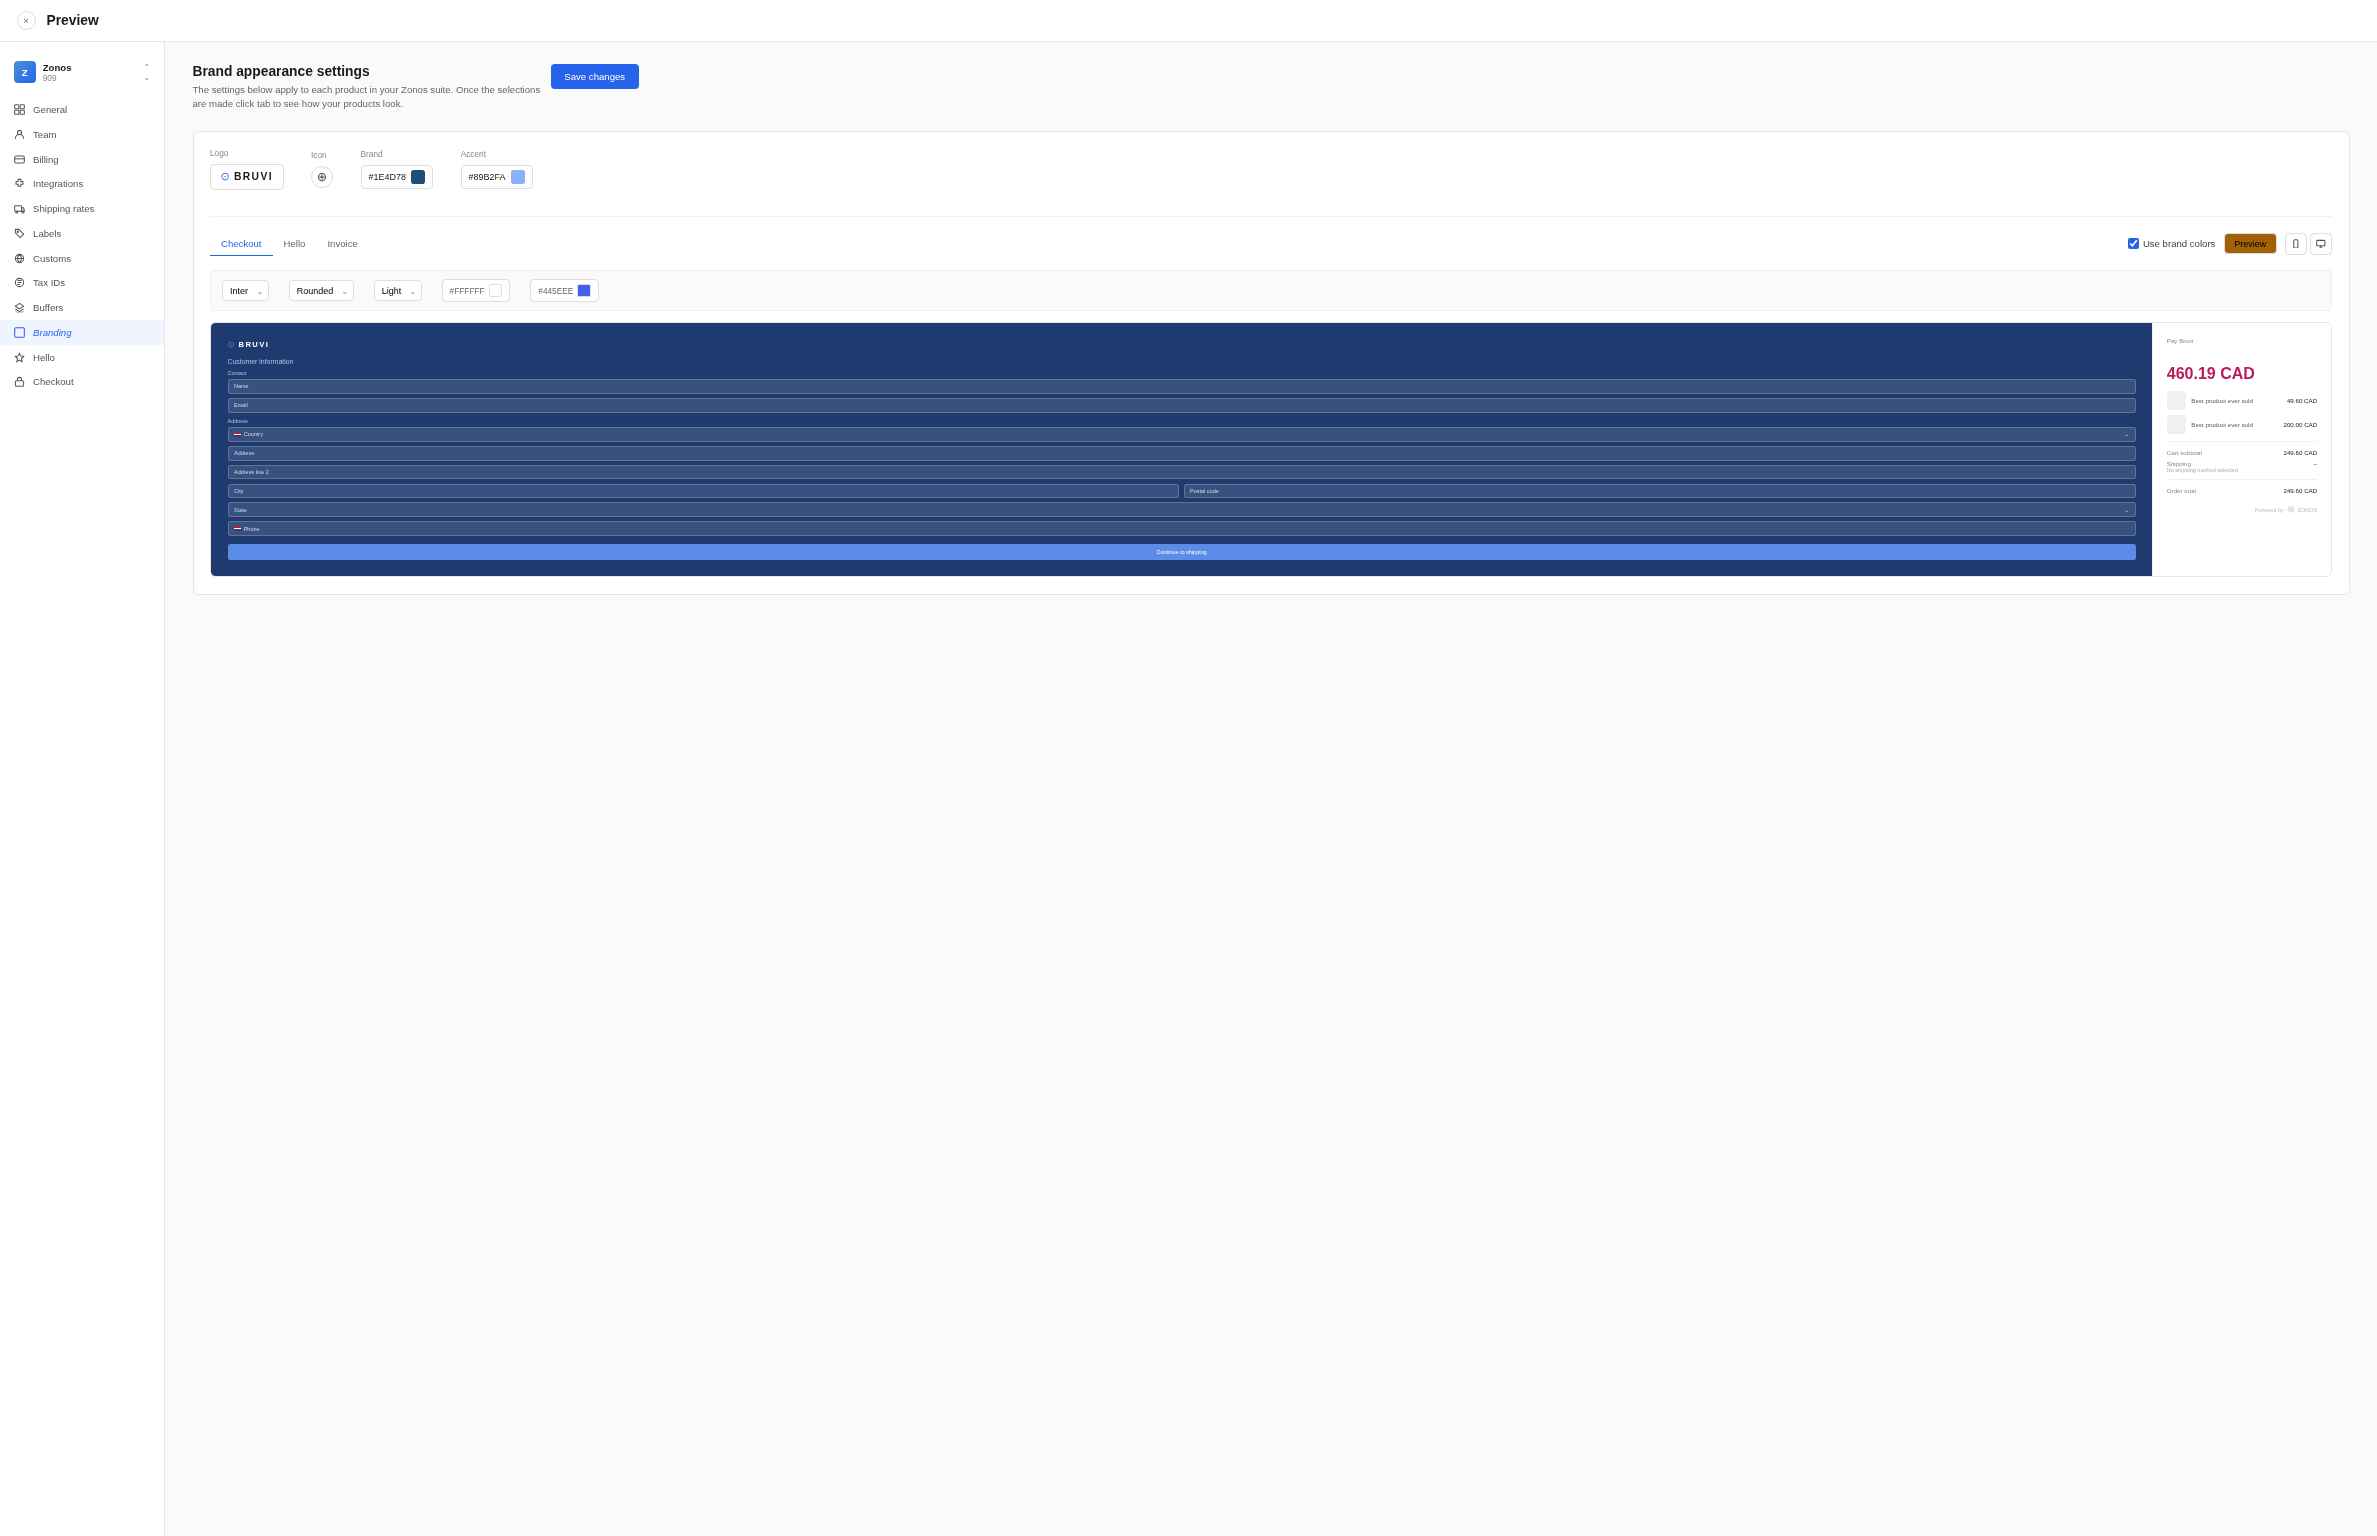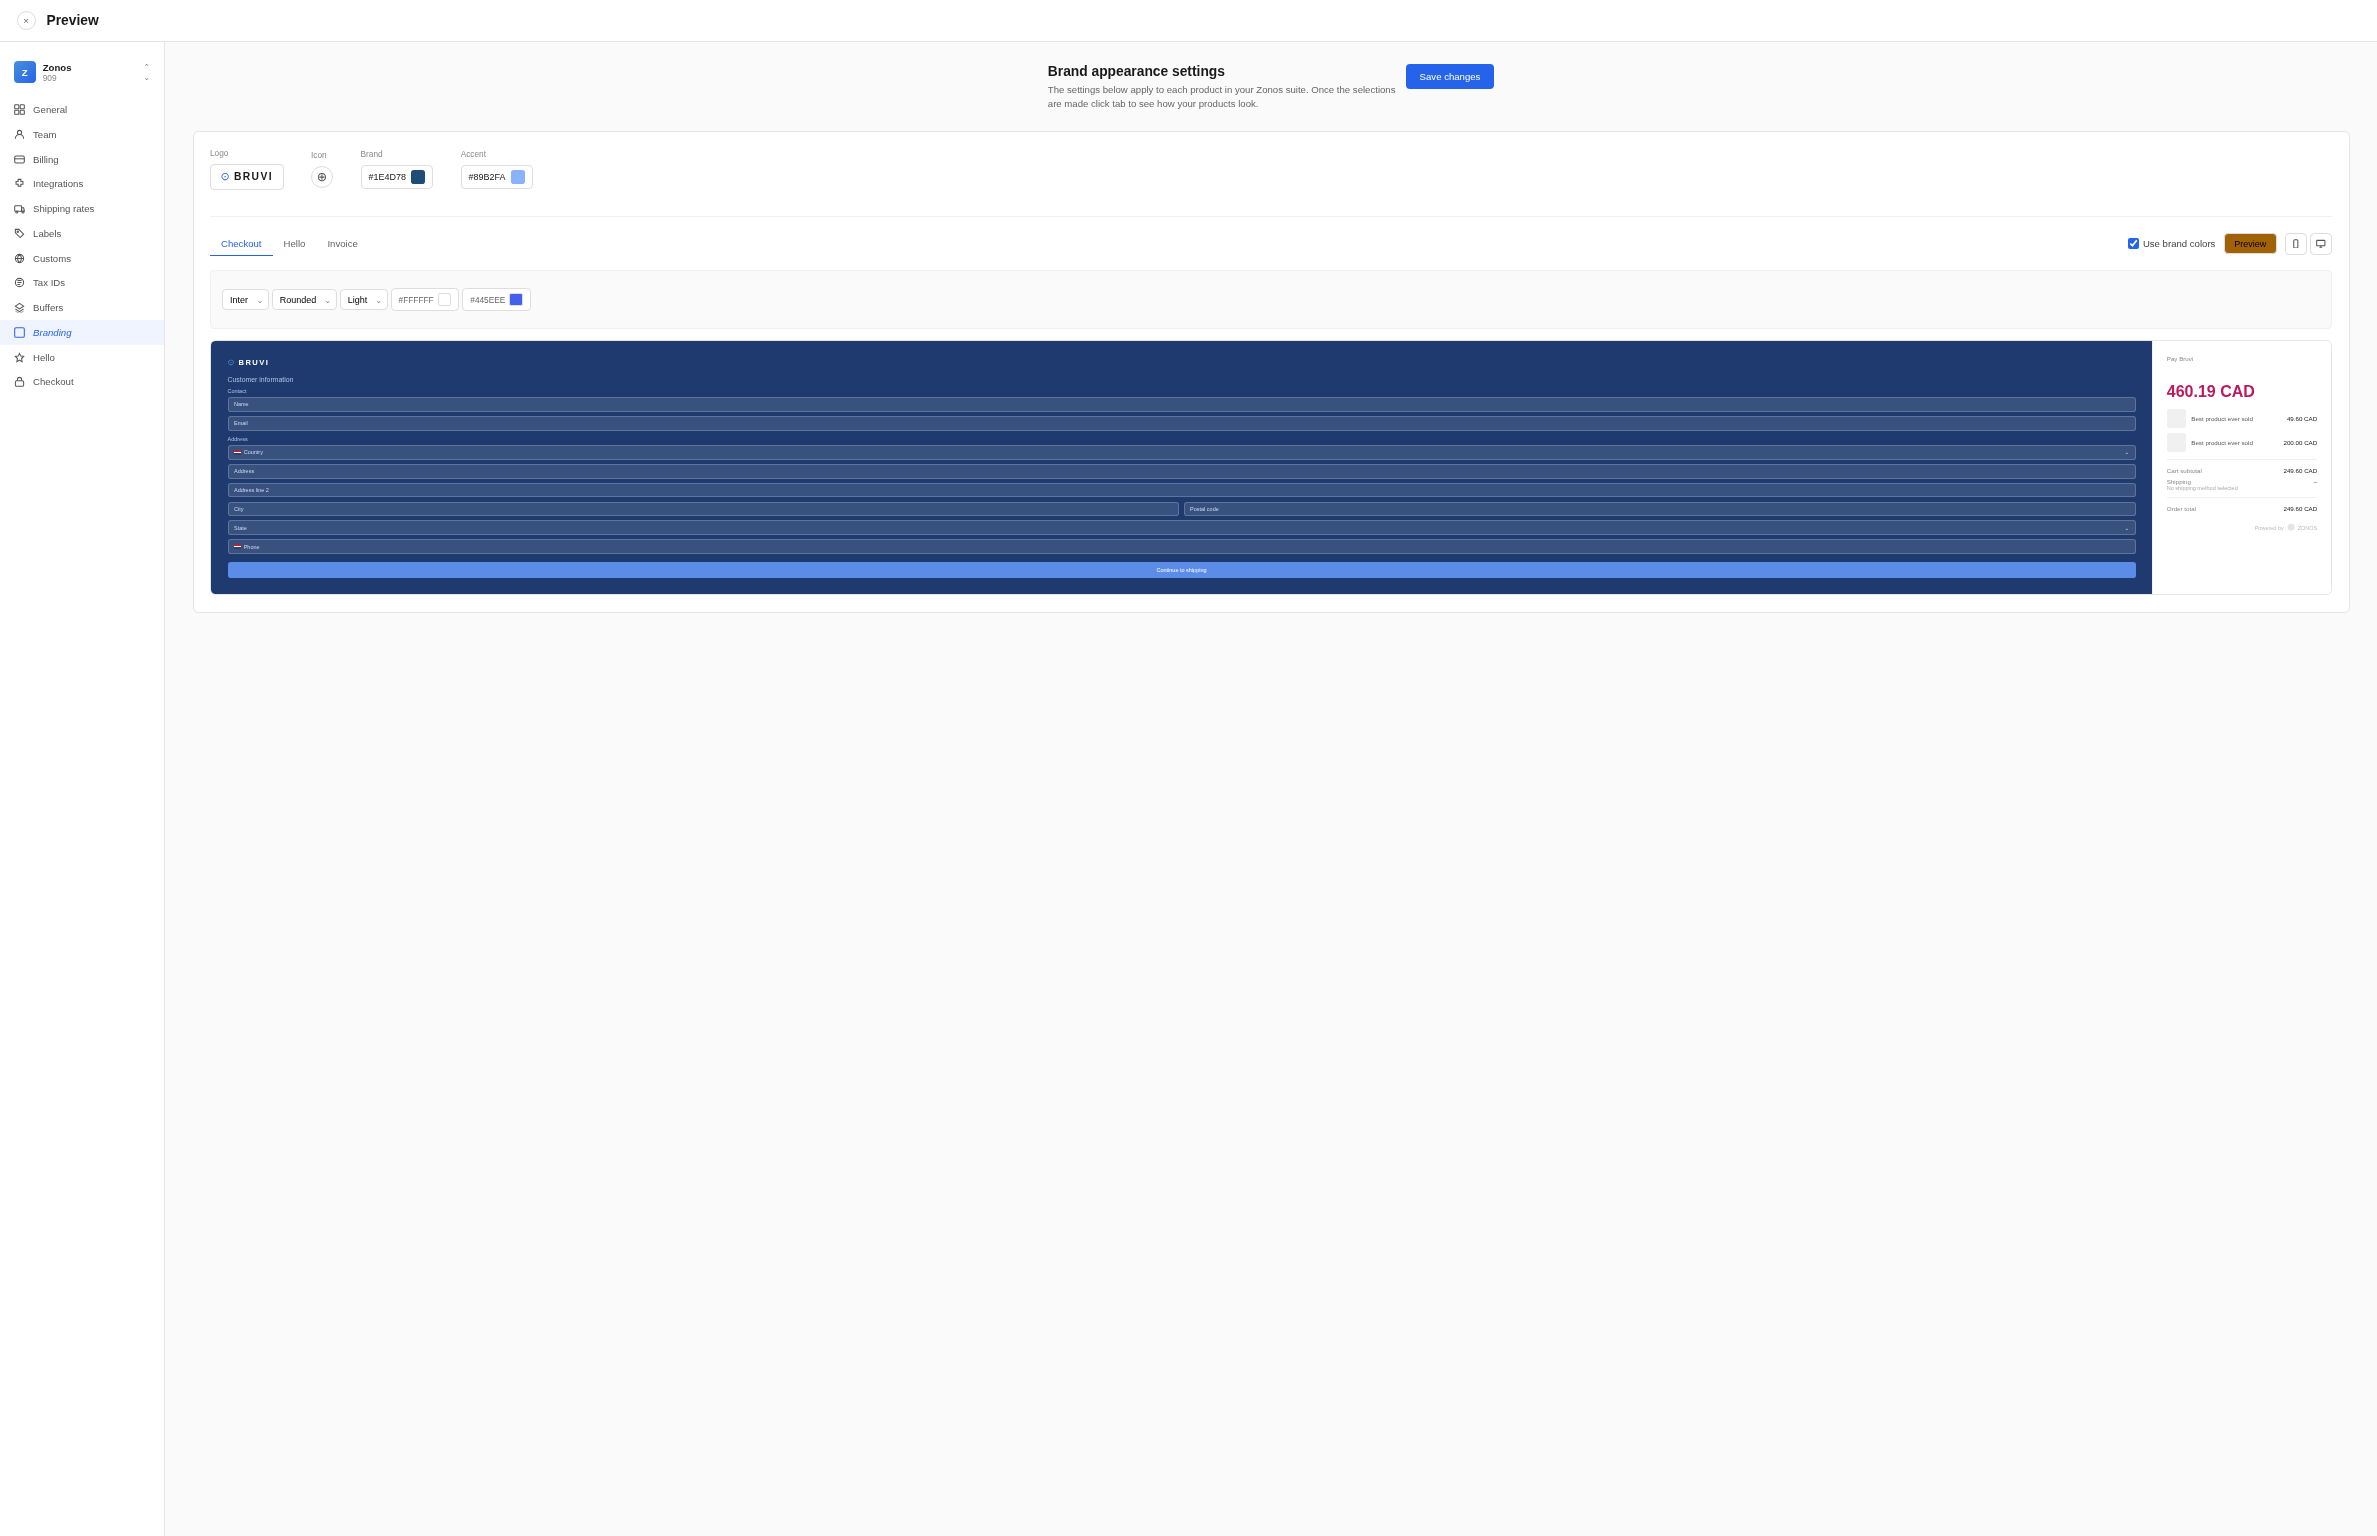--- a/index.html
+++ b/index.html
@@ -25,21 +25,21 @@
     .chevron-btn { color: #888; cursor: pointer; font-size: 8.3px; }
 
     .nav-item { display: flex; align-items: center; padding: 6.2px 13.8px; cursor: pointer; color: #555; font-size: 9.6px; border-radius: 0; transition: background 0.15s; }
     .nav-item.active { background: #f0f4ff; color: #2563eb; font-weight: 500; font-style: italic; }
     .nav-icon { width: 12.4px; height: 12.4px; margin-right: 6.9px; display: flex; align-items: center; justify-content: center; flex-shrink: 0; }
 
     
     .content { flex: 1; padding: 22px 27.5px; background: #fafafa; }
 
     
-    .page-header { display: flex; align-items: flex-start; justify-content: center; margin-bottom: 19px; }
+    .page-header { display: flex; align-items: flex-start; justify-content: flex-start; margin-bottom: 19px; }
     .page-title { font-size: 13.8px; font-weight: 600; margin-bottom: 4.1px; }
     .page-desc { color: #666; font-size: 9.6px; line-height: 1.5; max-width: 358px; }
     .save-btn { background: #2563eb; color: #fff; border: none; padding: 6.9px 13.8px; border-radius: 4.1px; cursor: pointer; font-size: 9.6px; font-weight: 500; white-space: nowrap; }
 
     
     .brand-card { background: #fff; border: 0.7px solid #e5e5e5; border-radius: 5.5px; padding: 16.5px; }
 
     
     .color-section { display: flex; align-items: center; gap: 27.5px; margin-bottom: 13.8px; padding-bottom: 26px; border-bottom: 0.7px solid #f0f0f0; }
     .color-group { }
@@ -57,21 +57,21 @@
     .tab { padding: 6.9px 11px; font-size: 9.6px; cursor: pointer; color: #666; border-bottom: 1.4px solid transparent; }
     .tab.active { color: #2563eb; border-bottom: 1.4px solid #2563eb; font-weight: 500; }
     .tabs-right { margin-left: auto; display: flex; align-items: center; gap: 8.3px; }
     .use-brand { display: flex; align-items: center; gap: 4.1px; font-size: 9.6px; color: #444; }
     .checkbox { width: 11px; height: 11px; accent-color: #2563eb; }
     .preview-btn { border: 0.7px solid #ddd; background: #a16207; padding: 4.1px 9.6px; border-radius: 4.1px; cursor: pointer; font-size: 9px; }
     .view-toggle { display: flex; gap: 2.8px; }
     .view-btn { width: 22px; height: 22px; border: 0.7px solid #ddd; background: #fff; border-radius: 4.1px; display: flex; align-items: center; justify-content: center; cursor: pointer; color: #555; }
 
     
-    .preview-toolbar { display: flex; align-items: center; gap: 3px; margin-bottom: 11px; padding: 17px 11px; background: #fafafa; border: 0.7px solid #f0f0f0; border-radius: 4.1px; }
+    .preview-toolbar { display: flex; align-items: center; gap: 20px; margin-bottom: 11px; padding: 8px 11px; background: #fafafa; border: 0.7px solid #f0f0f0; border-radius: 4.1px; }
     .select-box { border: 0.7px solid #ddd; background: #fff; padding: 4.1px 19px 4.1px 6.9px; border-radius: 4.1px; font-size: 9px; cursor: pointer; appearance: none; position: relative; }
     .select-wrapper { position: relative; display: inline-flex; align-items: center; }
     .select-wrapper::after { content: '⌄'; position: absolute; right: 5.5px; font-size: 8.3px; color: #888; pointer-events: none; }
     .color-input-group { display: flex; align-items: center; gap: 4.1px; border: 0.7px solid #ddd; border-radius: 4.1px; padding: 3.4px 6.9px; background: #fff; }
     .color-square { width: 13.8px; height: 13.8px; border: 0.7px solid #ddd; border-radius: 2.1px; }
     .color-hex { font-size: 8.3px; color: #666; }
 
     
     .checkout-preview { border: 0.7px solid #e5e5e5; border-radius: 5.5px; overflow: hidden; background: #fff; }
     .checkout-inner { display: flex; min-height: 248px; }

